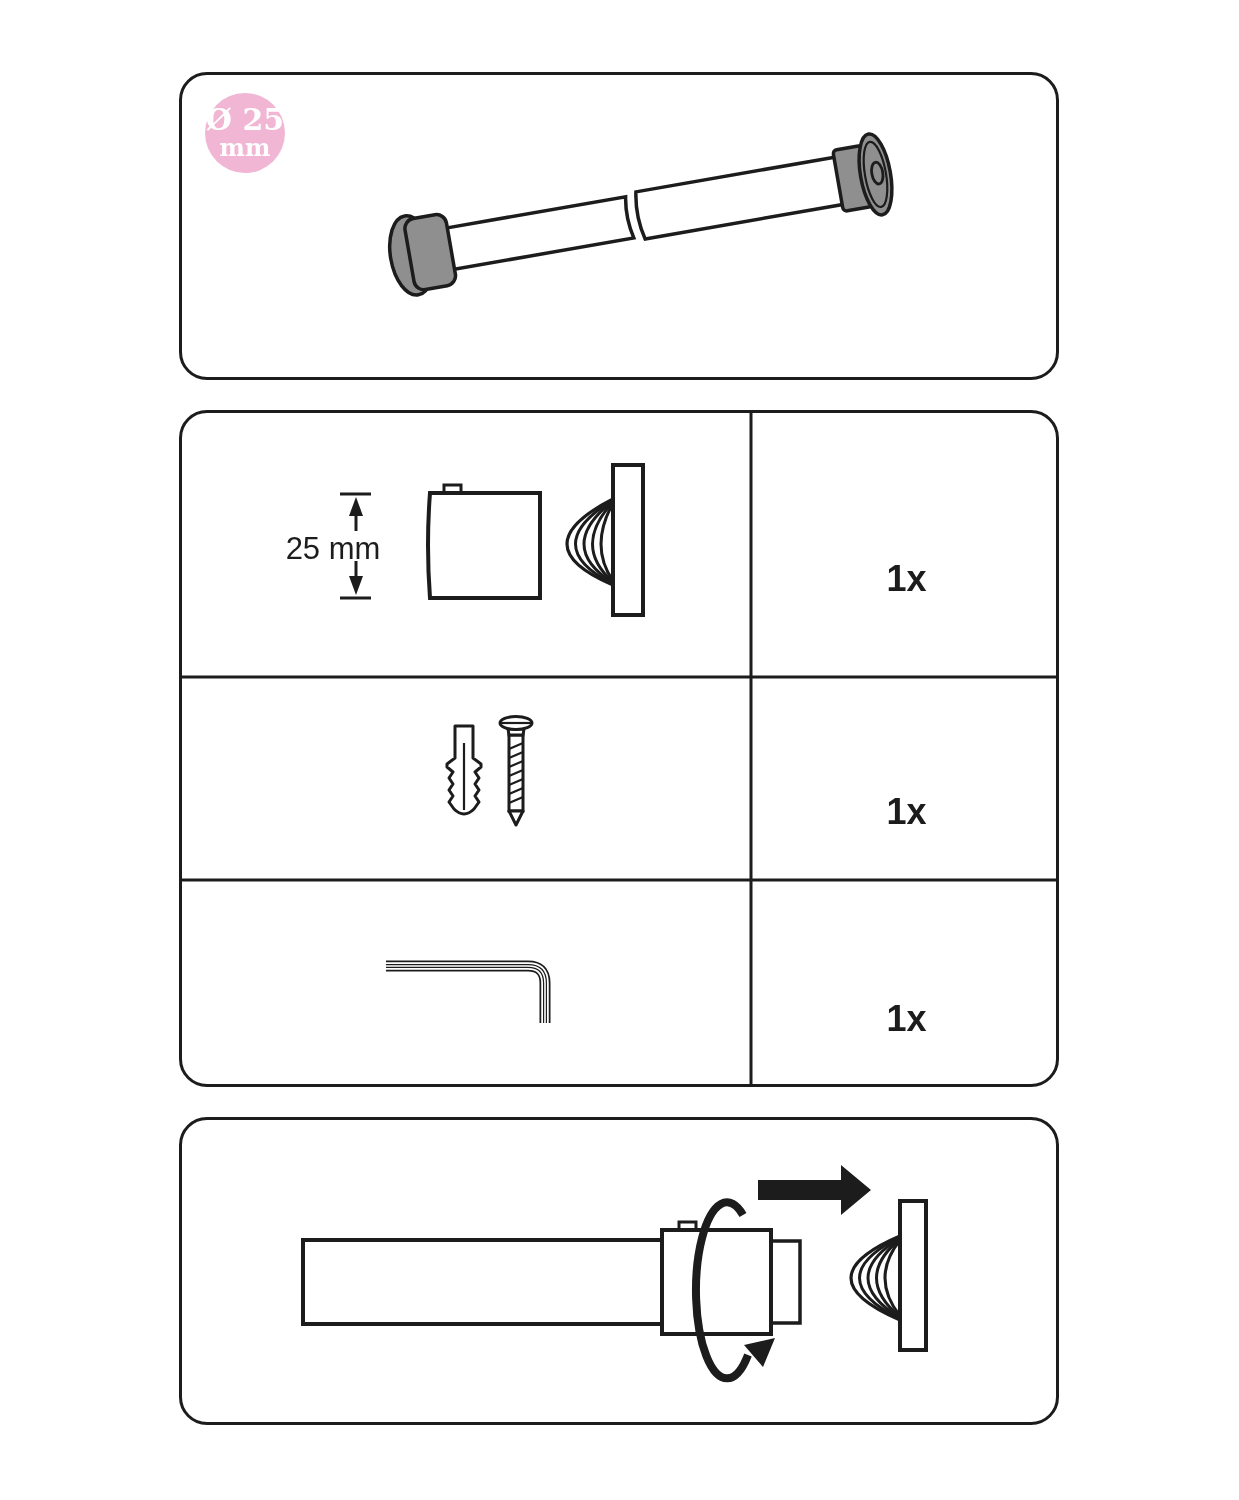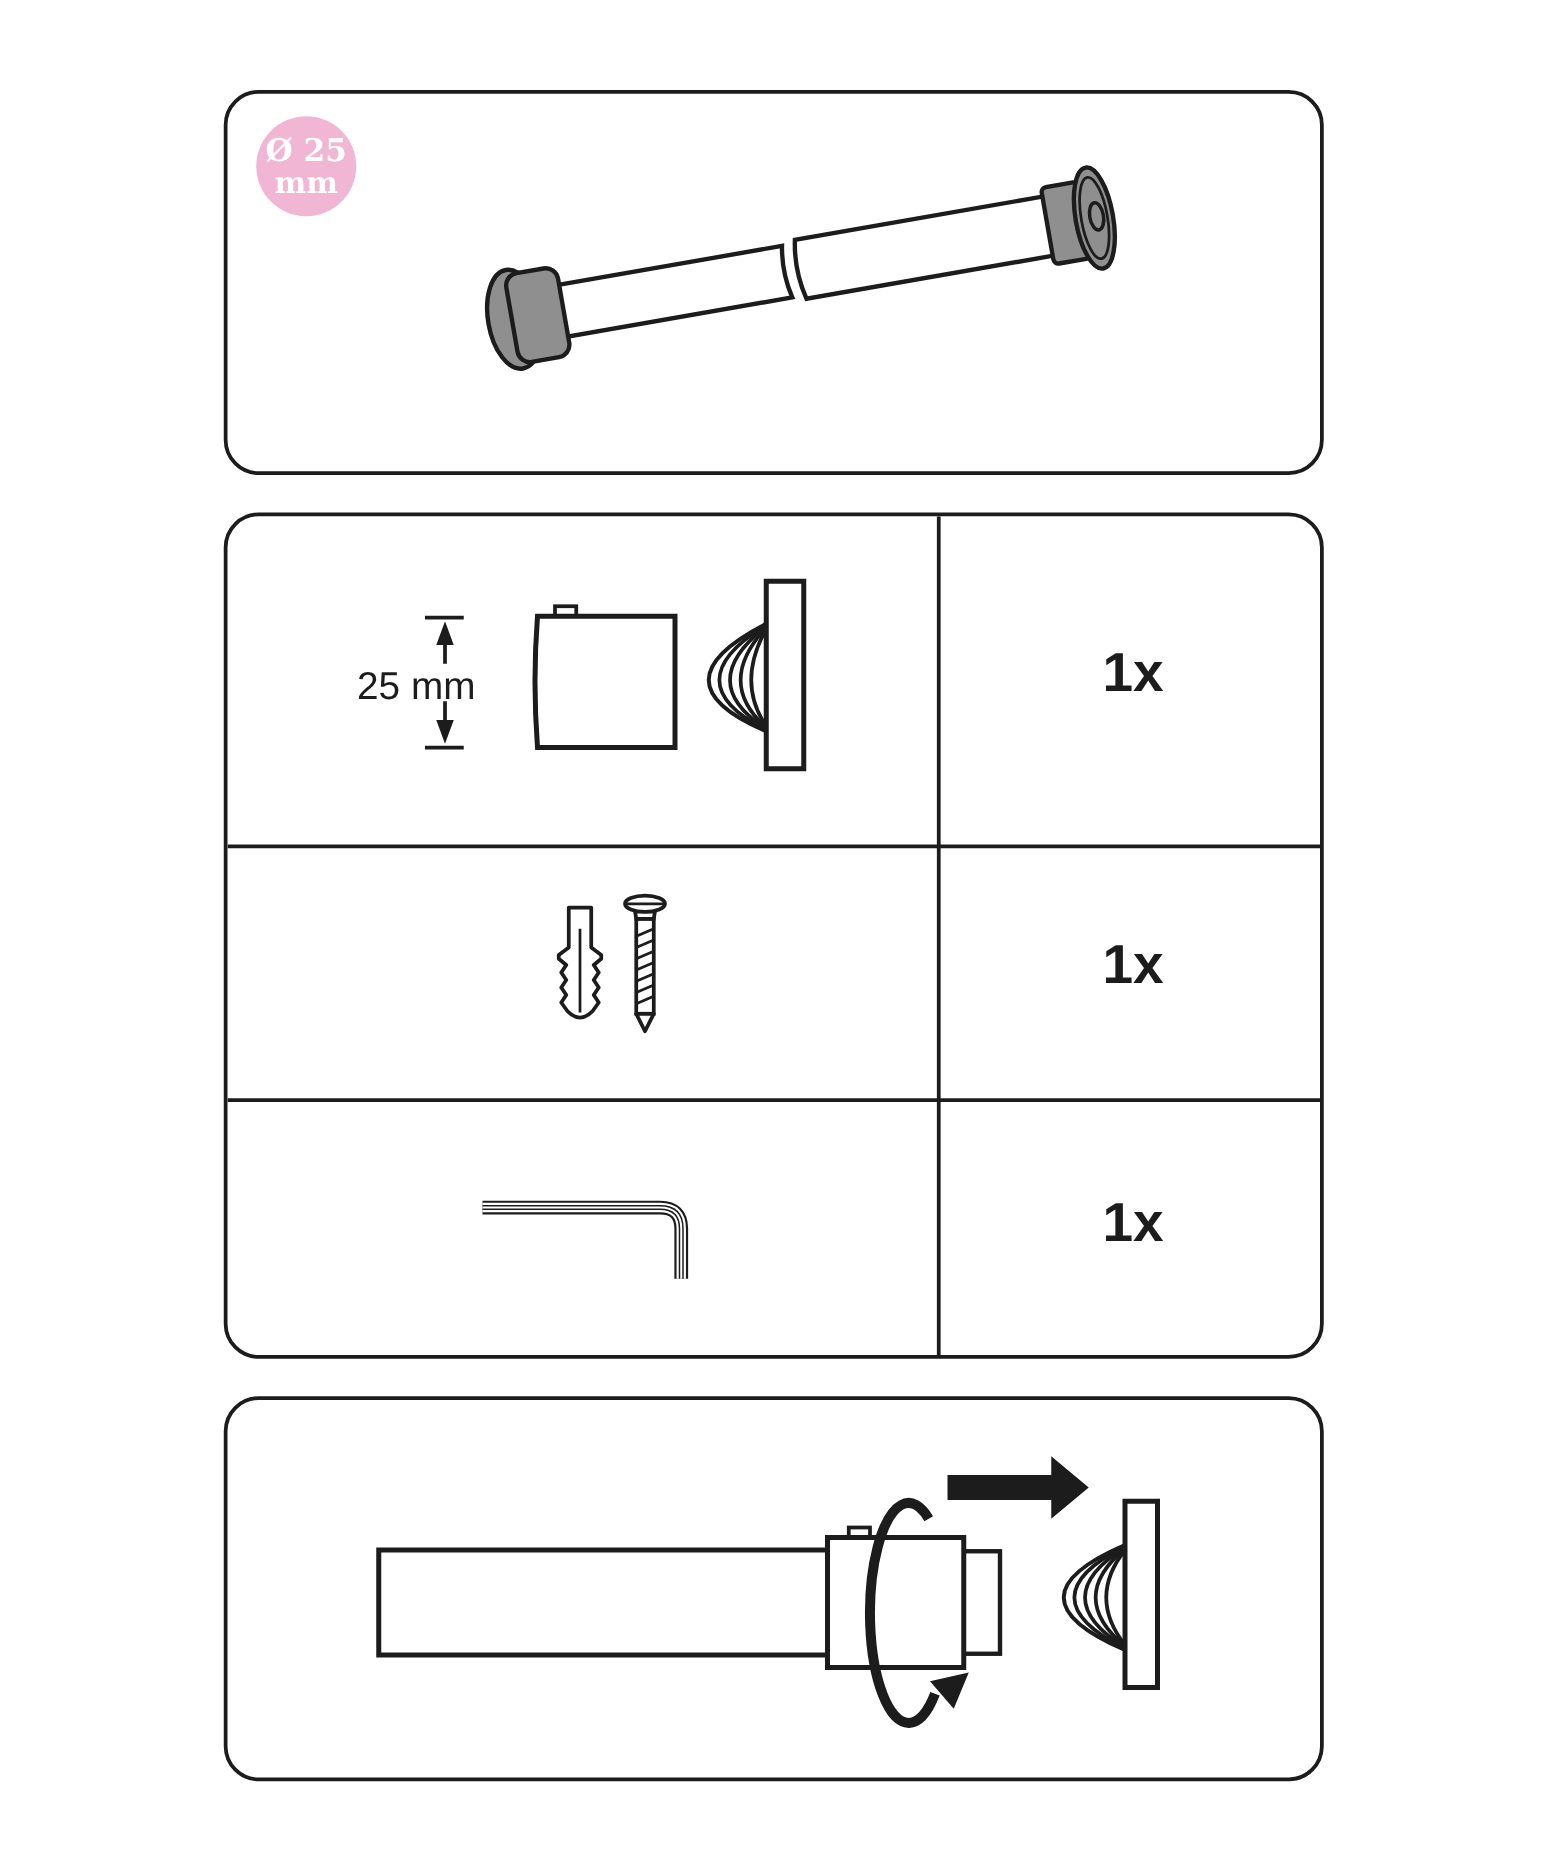--- a/index.html
+++ b/index.html
@@ -13,29 +13,29 @@
   }
   .panel-top{left:179px;top:72px;width:880px;height:308px;}
   .panel-table{left:179px;top:410px;width:880px;height:677px;}
   .panel-bottom{left:179px;top:1117px;width:880px;height:308px;}
   .panel svg{position:absolute;left:0;top:0;}
   .badge{
     position:absolute;left:23px;top:18px;width:80px;height:80px;border-radius:50%;
     background:#f0b6d4;display:flex;flex-direction:column;align-items:center;justify-content:center;
     font-family:"DejaVu Serif",serif;font-weight:bold;color:#ffffff;line-height:1.02;
   }
-  .badge .l1{font-size:25px;}
+  .badge .l1{font-size:30px;}
   .badge .l2{font-size:24px;}
   .dim-label{
     position:absolute;left:96px;top:119px;width:110px;text-align:center;
     font-size:31px;line-height:1.1;color:#1c1c1c;white-space:nowrap;
   }
   .qty{
     position:absolute;left:569px;width:311px;text-align:center;
-    font-size:44px;font-weight:700;line-height:1;color:#1c1c1c;
+    font-size:36px;font-weight:700;line-height:1;color:#1c1c1c;margin-top:44px;
   }
   .qty.q1{top:104px;}
   .qty.q2{top:337px;}
   .qty.q3{top:544px;}
 </style>
 </head>
 <body>
 
 <div class="canvas">
 

